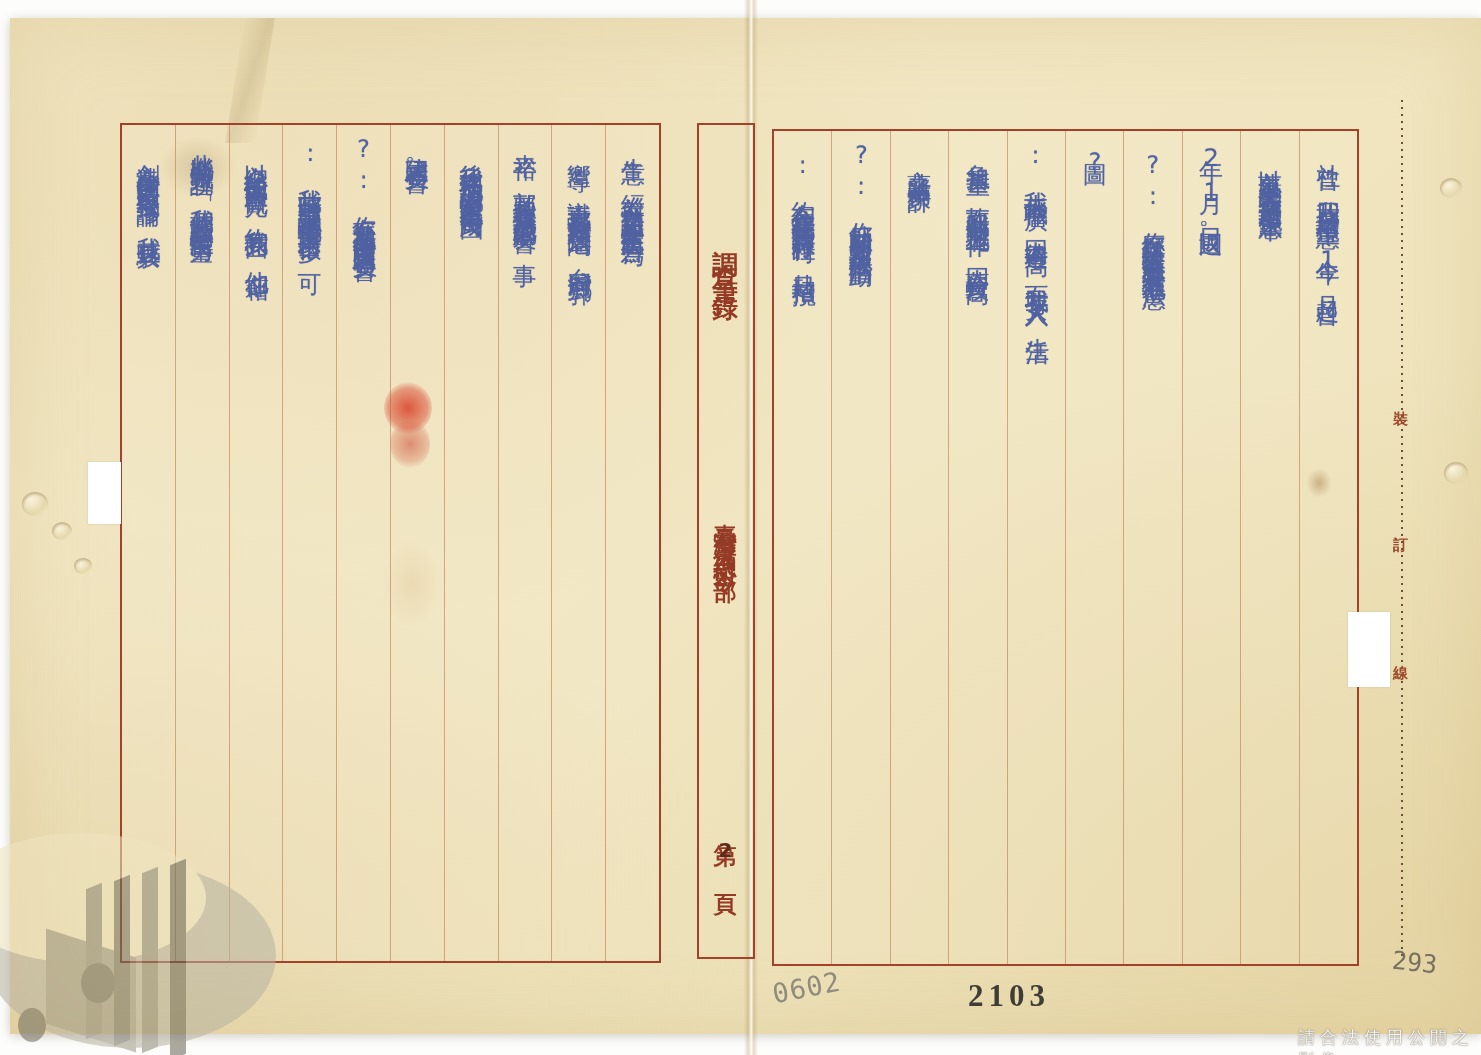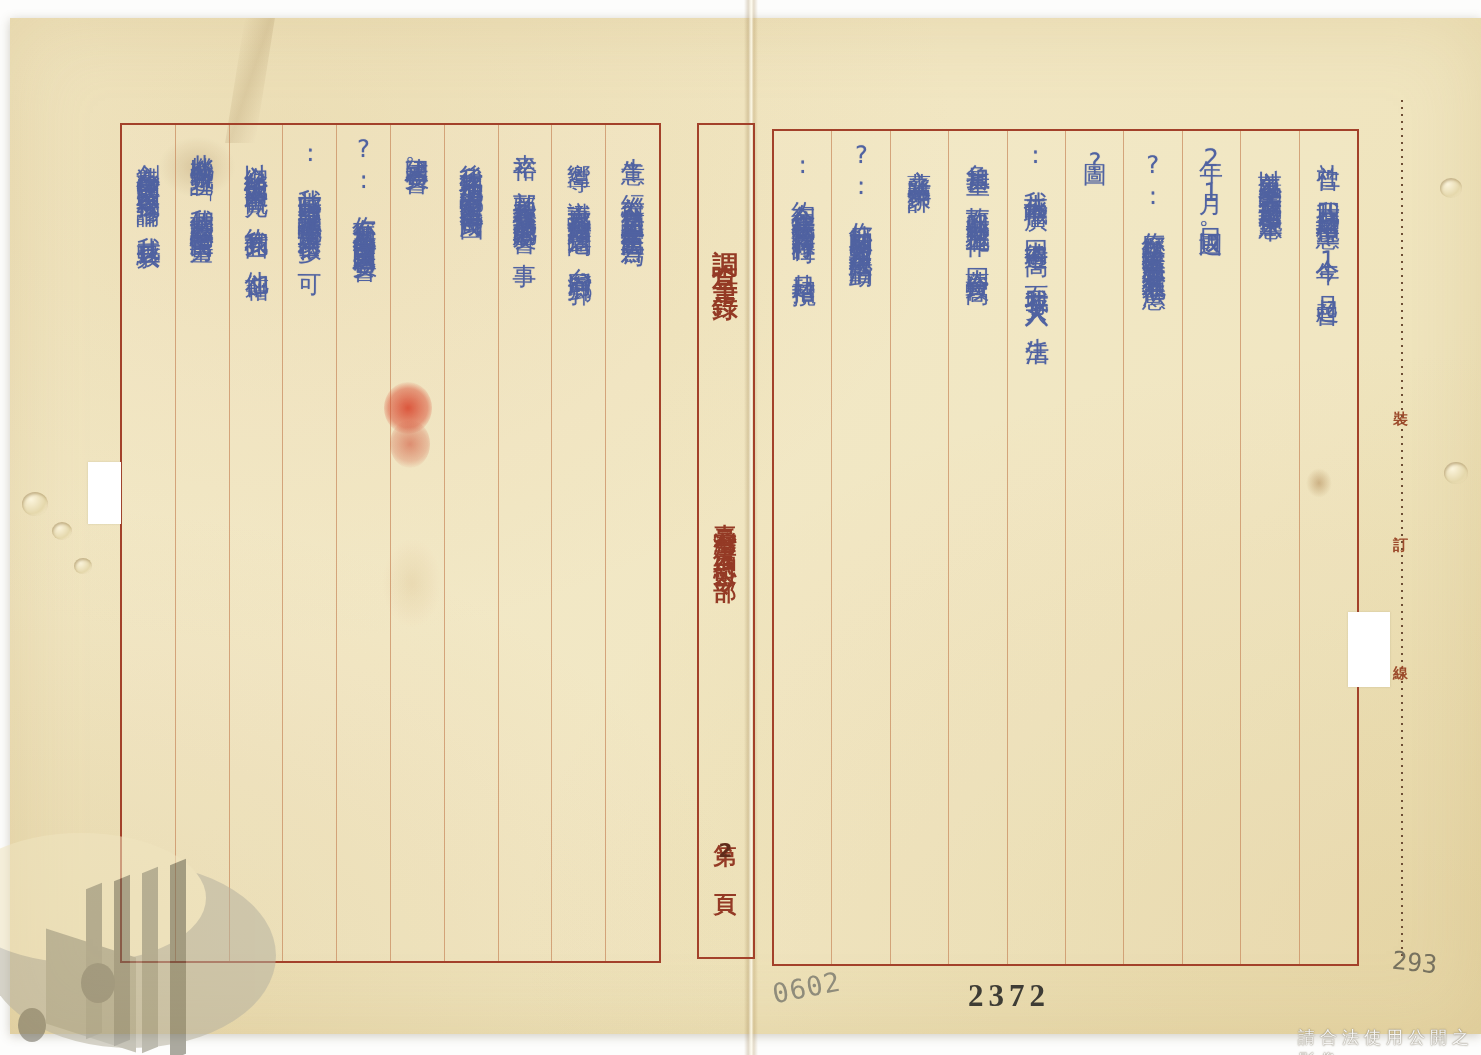--- a/index.html
+++ b/index.html
@@ -212,21 +212,21 @@
 
   <div class="dent" style="left:1440px;top:178px;width:22px;height:20px;"></div>
   <div class="dent" style="left:1444px;top:462px;width:24px;height:22px;"></div>
   <div class="dent" style="left:22px;top:492px;width:26px;height:24px;"></div>
   <div class="dent" style="left:52px;top:522px;width:20px;height:18px;"></div>
   <div class="dent" style="left:74px;top:558px;width:18px;height:16px;"></div>
   <div class="patch" style="left:88px;top:462px;width:33px;height:62px;"></div>
   <div class="patch" style="left:1348px;top:612px;width:42px;height:75px;"></div>
 
   <span class="pencil-note">0602</span>
-  <span class="page-stamp">2372</span>
+  <span class="page-stamp">2103</span>
   <span class="corner-note">293</span>
 
   <div class="logo">
     <div class="disc"></div>
     <div class="disc-cut"></div>
     <div class="slab"></div>
     <div class="bar b1"></div>
     <div class="bar b2"></div>
     <div class="bar b3"></div>
     <div class="bar b4"></div>

